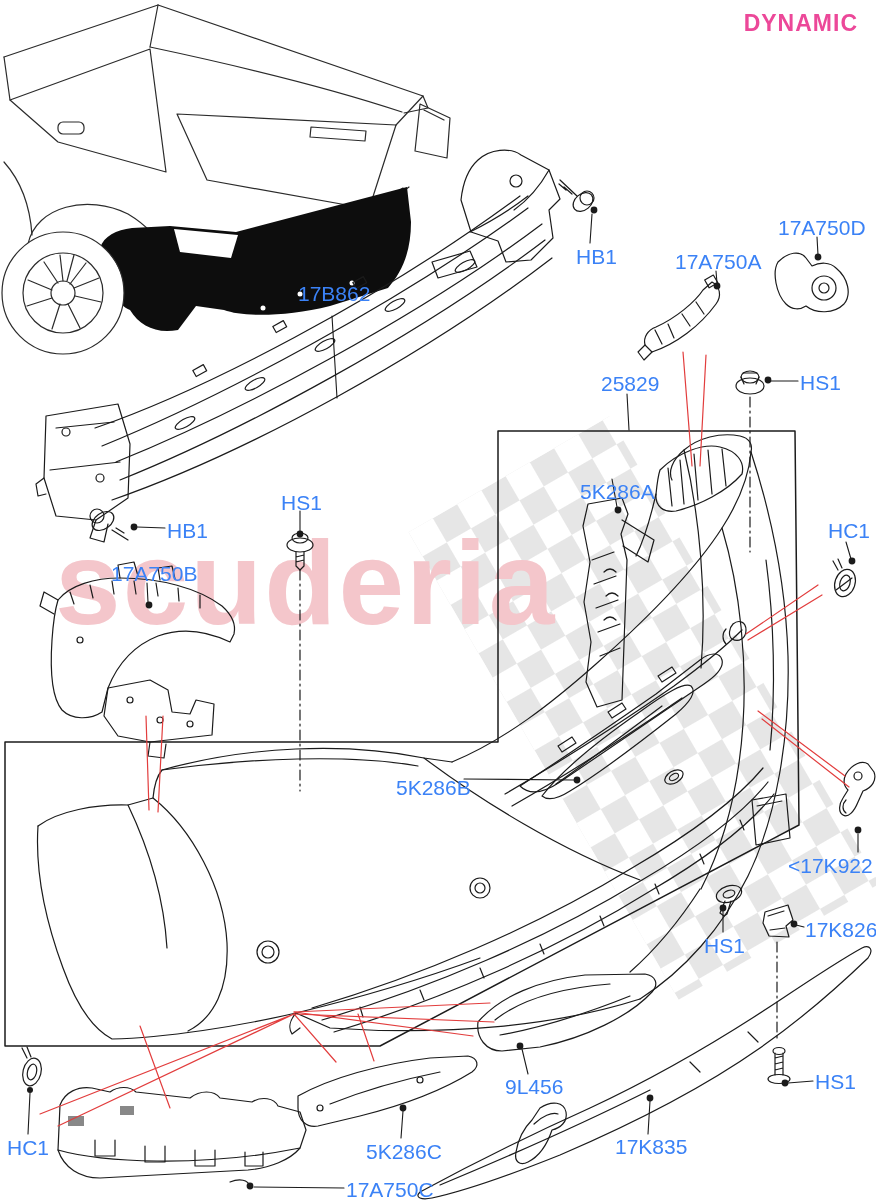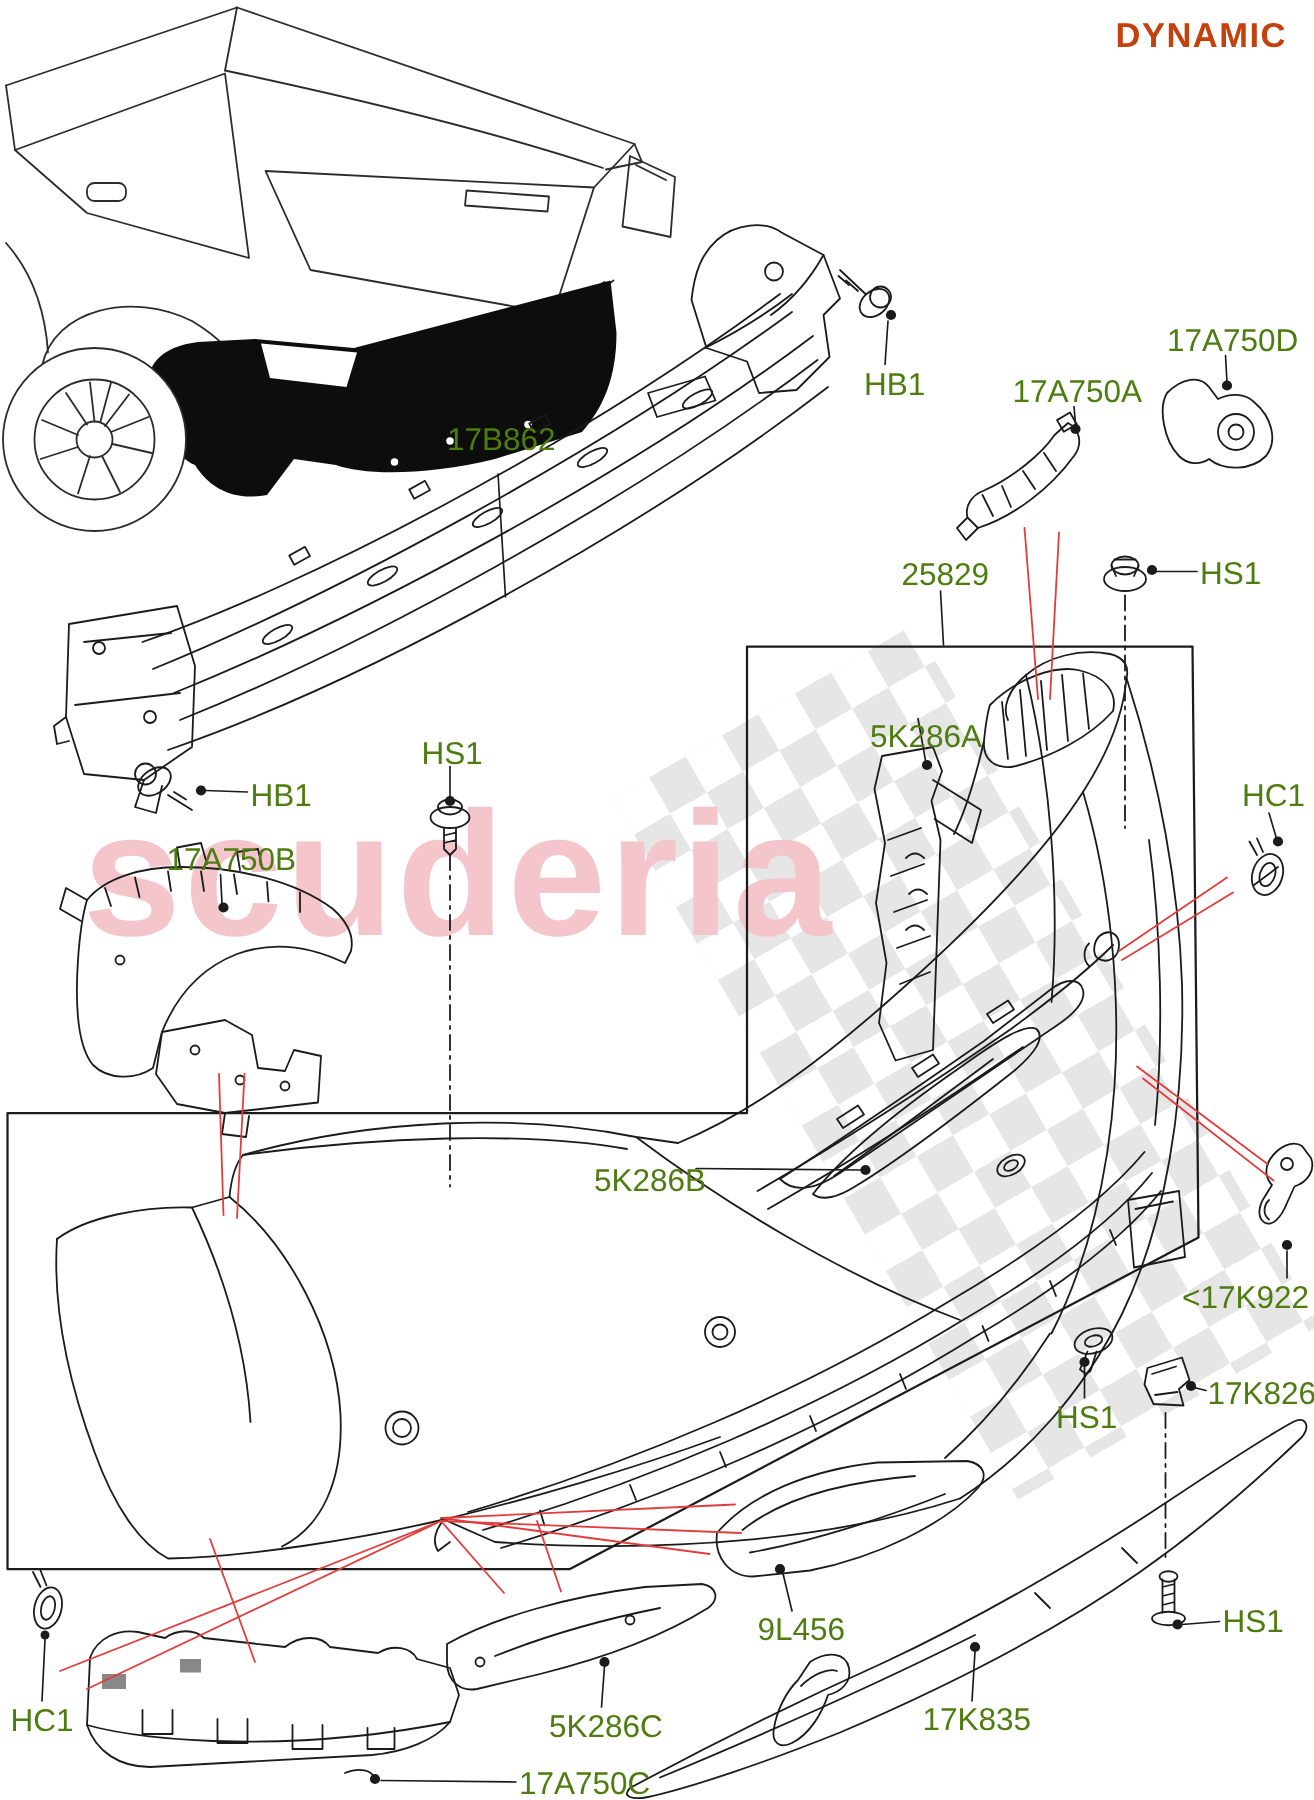--- a/index.html
+++ b/index.html
@@ -1,20 +1,20 @@
 <!DOCTYPE html>
 <html><head>
 <meta charset="utf-8">
 <style>
   html,body{margin:0;padding:0;background:#fff;}
   .stage{position:relative;width:876px;height:1200px;background:#fff;overflow:hidden;
          font-family:"Liberation Sans",sans-serif;}
-  .variant{position:absolute;top:10px;right:18px;font-weight:bold;font-size:23px;color:#c2410c;
+  .variant{position:absolute;top:10px;right:18px;font-weight:bold;font-size:23px;color:#ec4899;
            letter-spacing:1px;}
-  .plabel{position:absolute;font-size:21px;color:#4d7c0f;white-space:nowrap;cursor:pointer;}
+  .plabel{position:absolute;font-size:21px;color:#3b82f6;white-space:nowrap;cursor:pointer;}
   .wm-brand{position:absolute;left:55px;top:524px;font-size:118px;font-weight:bold;
             color:#f4c6cb;letter-spacing:2px;line-height:1;}
   .wm-tagline{position:absolute;left:58px;top:636px;font-size:50px;font-weight:bold;
               color:#dcdcdc;letter-spacing:36px;line-height:1;}
   .wm-checker{position:absolute;left:528px;top:438px;width:232px;height:540px;
               transform:rotate(-30deg);
               background:conic-gradient(#dedede 90deg,transparent 90deg 180deg,#dedede 180deg 270deg,transparent 270deg);
               background-size:56px 56px;opacity:.75;}
   svg.art{position:absolute;left:0;top:0;}
 </style>

